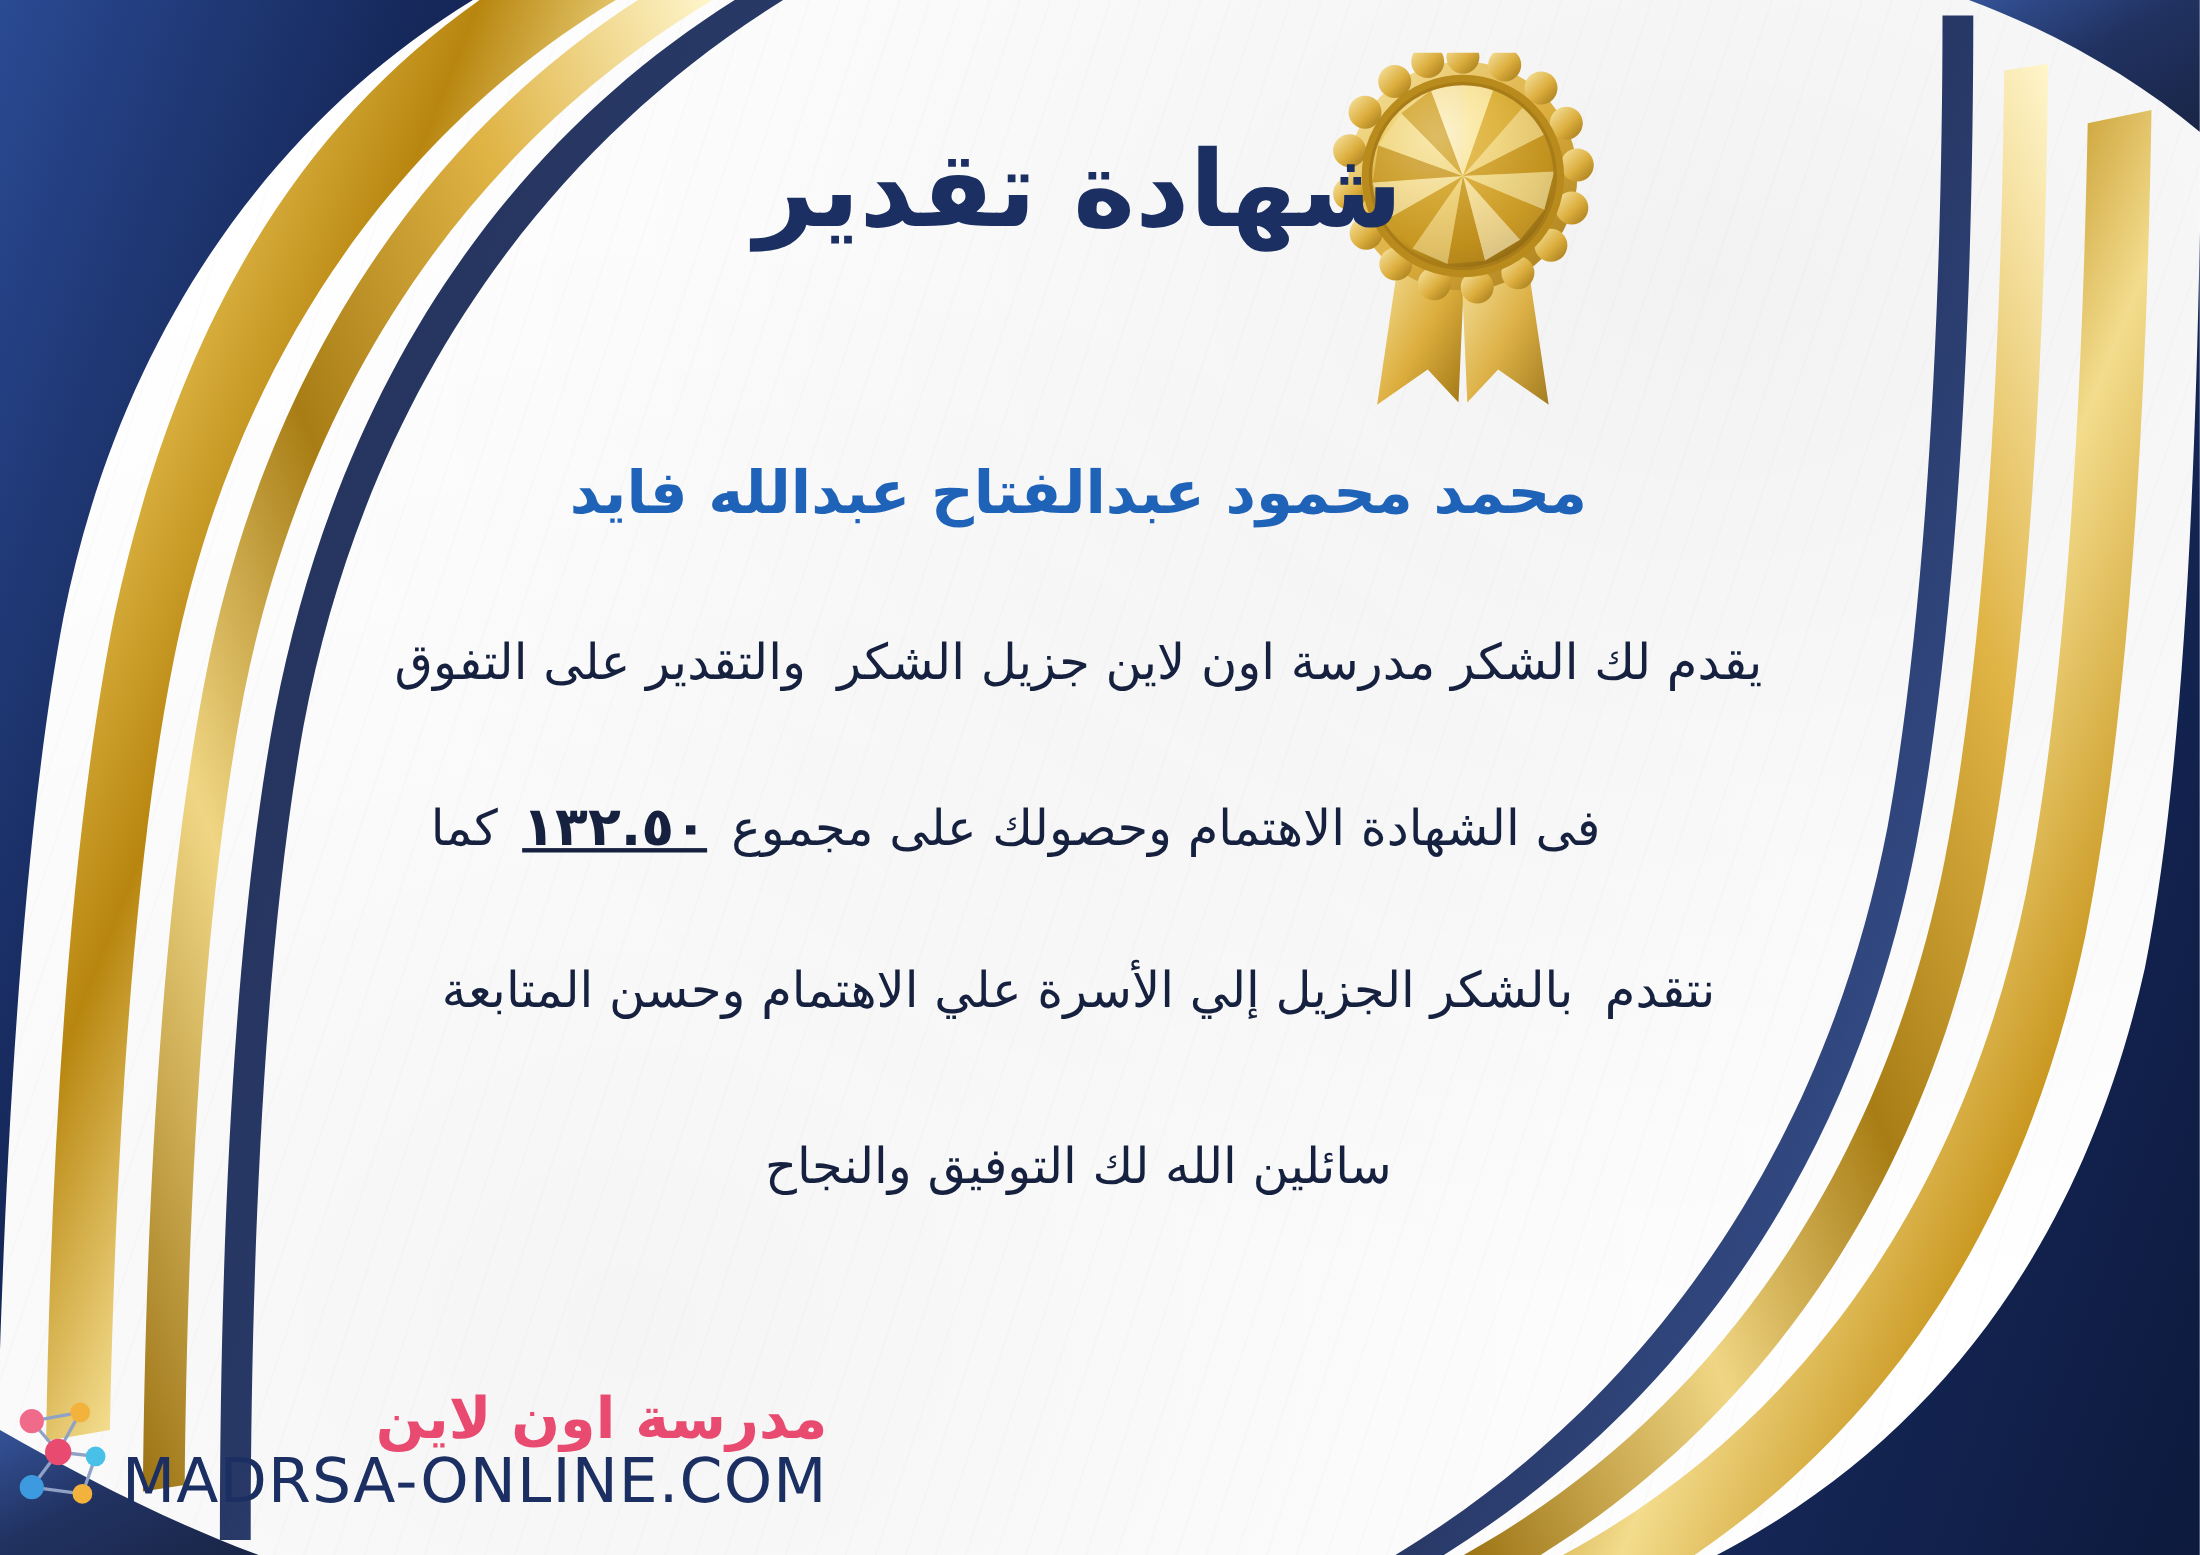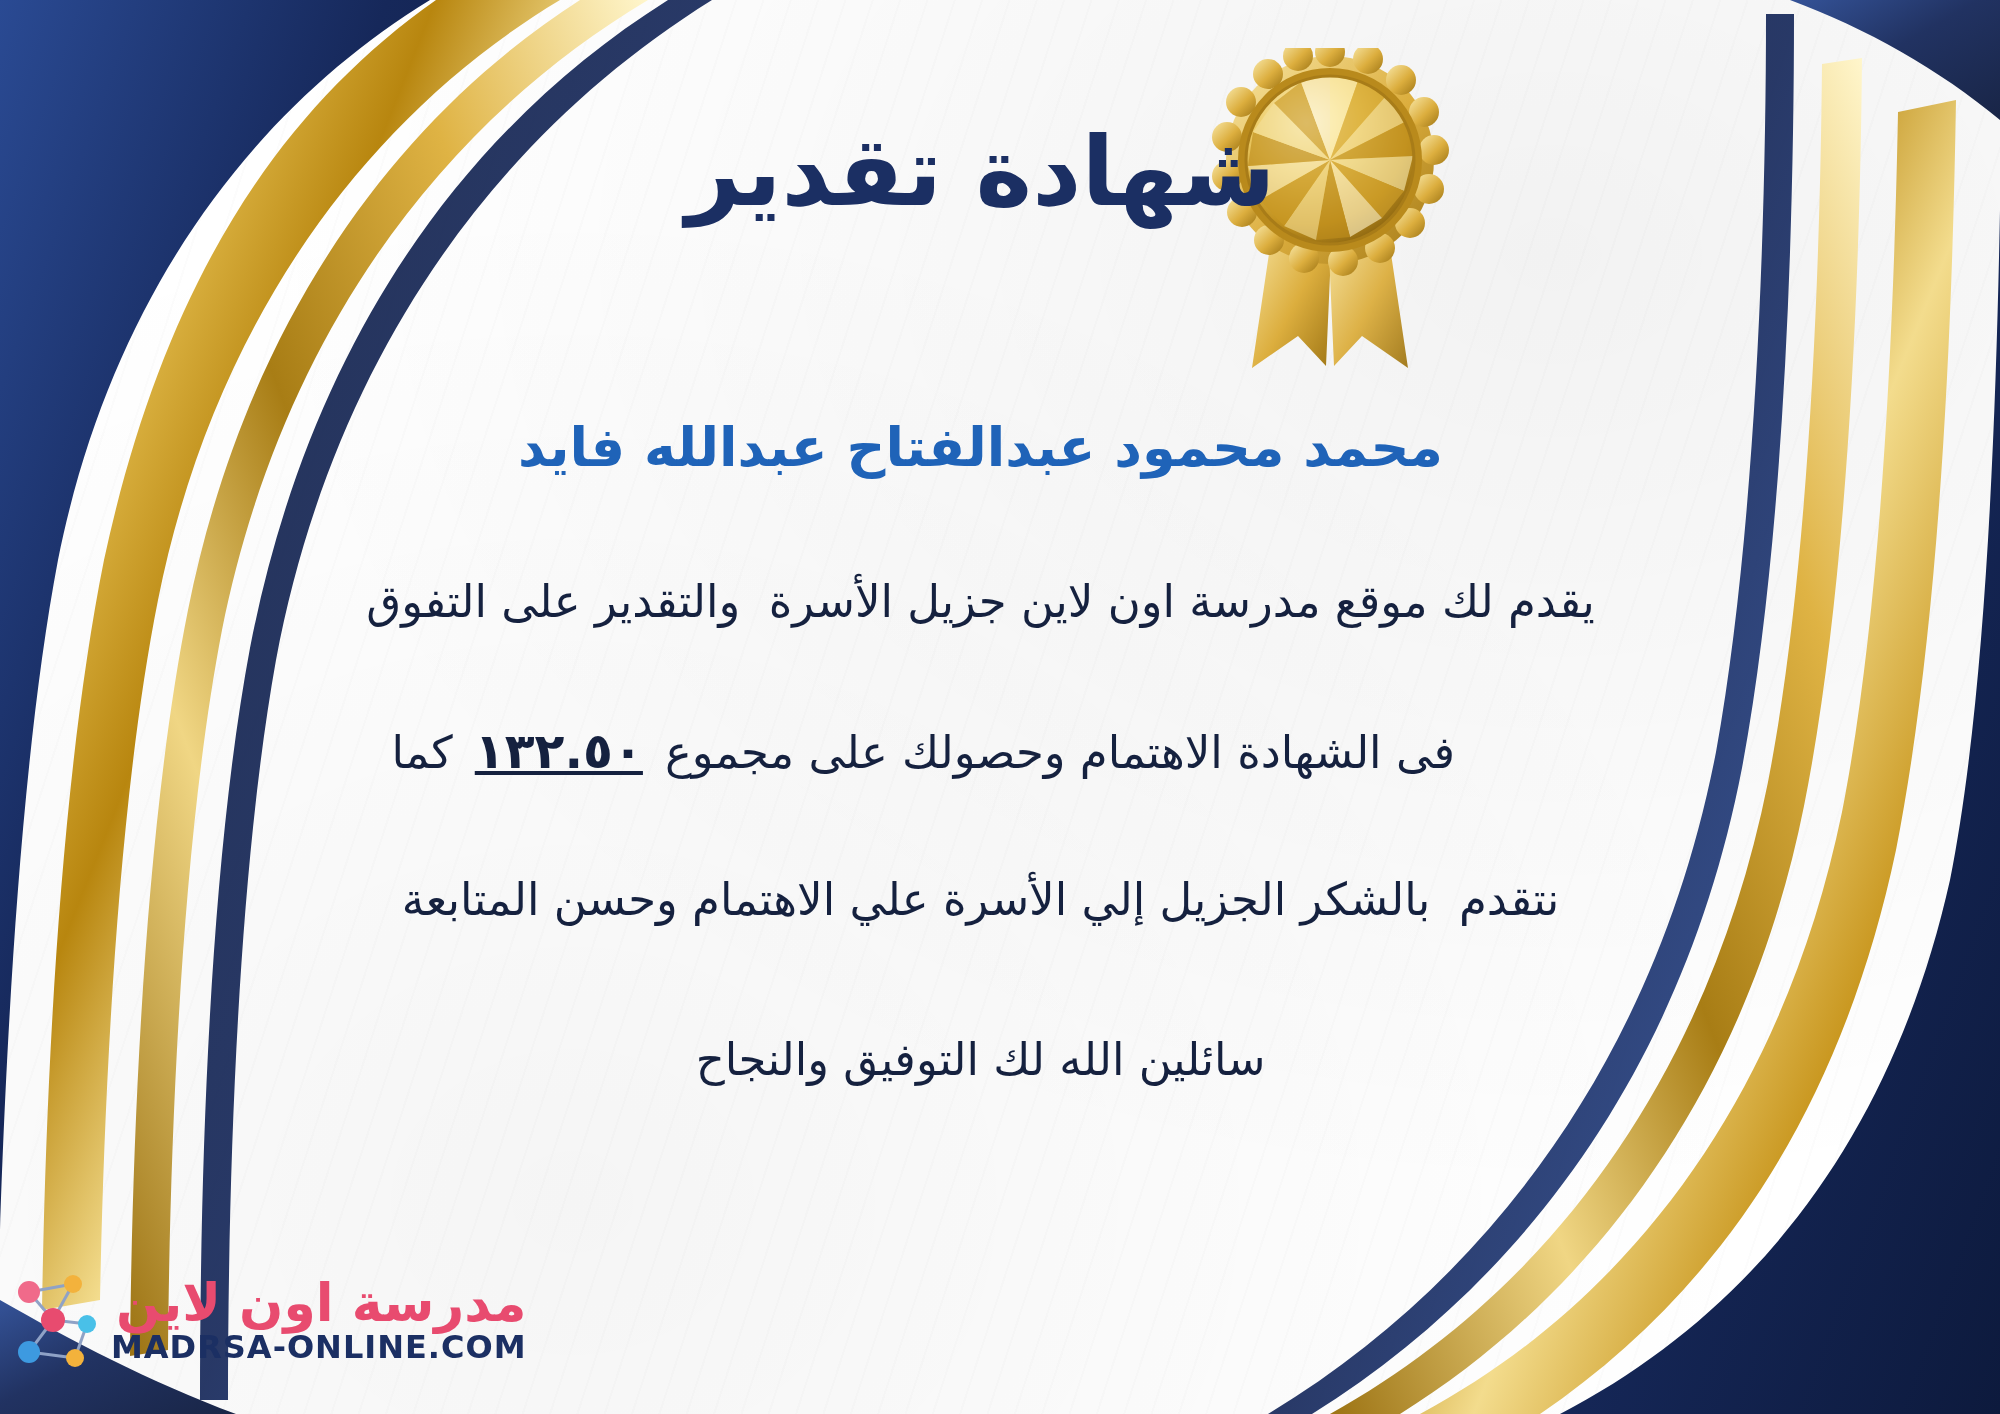--- a/index.html
+++ b/index.html
@@ -140,22 +140,22 @@
     align-items: flex-start;
   }
   .brand-ar {
     font-size: 52px;
     font-weight: 700;
     color: #e84b6f;
     line-height: 1.05;
     direction: rtl;
   }
   .brand-url {
-    font-size: 32px;
-    font-weight: 700;
+    font-size: 56px;
+    font-weight: 400;
     color: #1b2f63;
     line-height: 1.05;
     letter-spacing: 1px;
     direction: ltr;
   }
   .brand-mark {
     width: 116px;
     height: 116px;
     flex: 0 0 auto;
   }
@@ -302,21 +302,21 @@
     <circle cx="130" cy="112" r="84" fill="none" stroke="#a87c18" stroke-width="3"></circle>
   </svg>
 
   <div class="content">
 
     <div class="cert-title">شهادة تقدير</div>
 
     <div class="recipient-name">محمد محمود عبدالفتاح عبدالله فايد</div>
 
     <div class="body-block">
-      <div class="body-line">يقدم لك موقع مدرسة اون لاين جزيل الأسرة  والتقدير على التفوق</div>
+      <div class="body-line">يقدم لك الشكر مدرسة اون لاين جزيل الشكر  والتقدير على التفوق</div>
 
       <div class="body-line">
         <span>فى الشهادة الاهتمام وحصولك على مجموع</span><span class="score">١٣٢.٥٠</span><span>كما</span>
       </div>
 
       <div class="body-line">نتقدم  بالشكر الجزيل إلي الأسرة علي الاهتمام وحسن المتابعة</div>
     </div>
 
     <div class="closing-line">سائلين الله لك التوفيق  والنجاح</div>
   </div>

